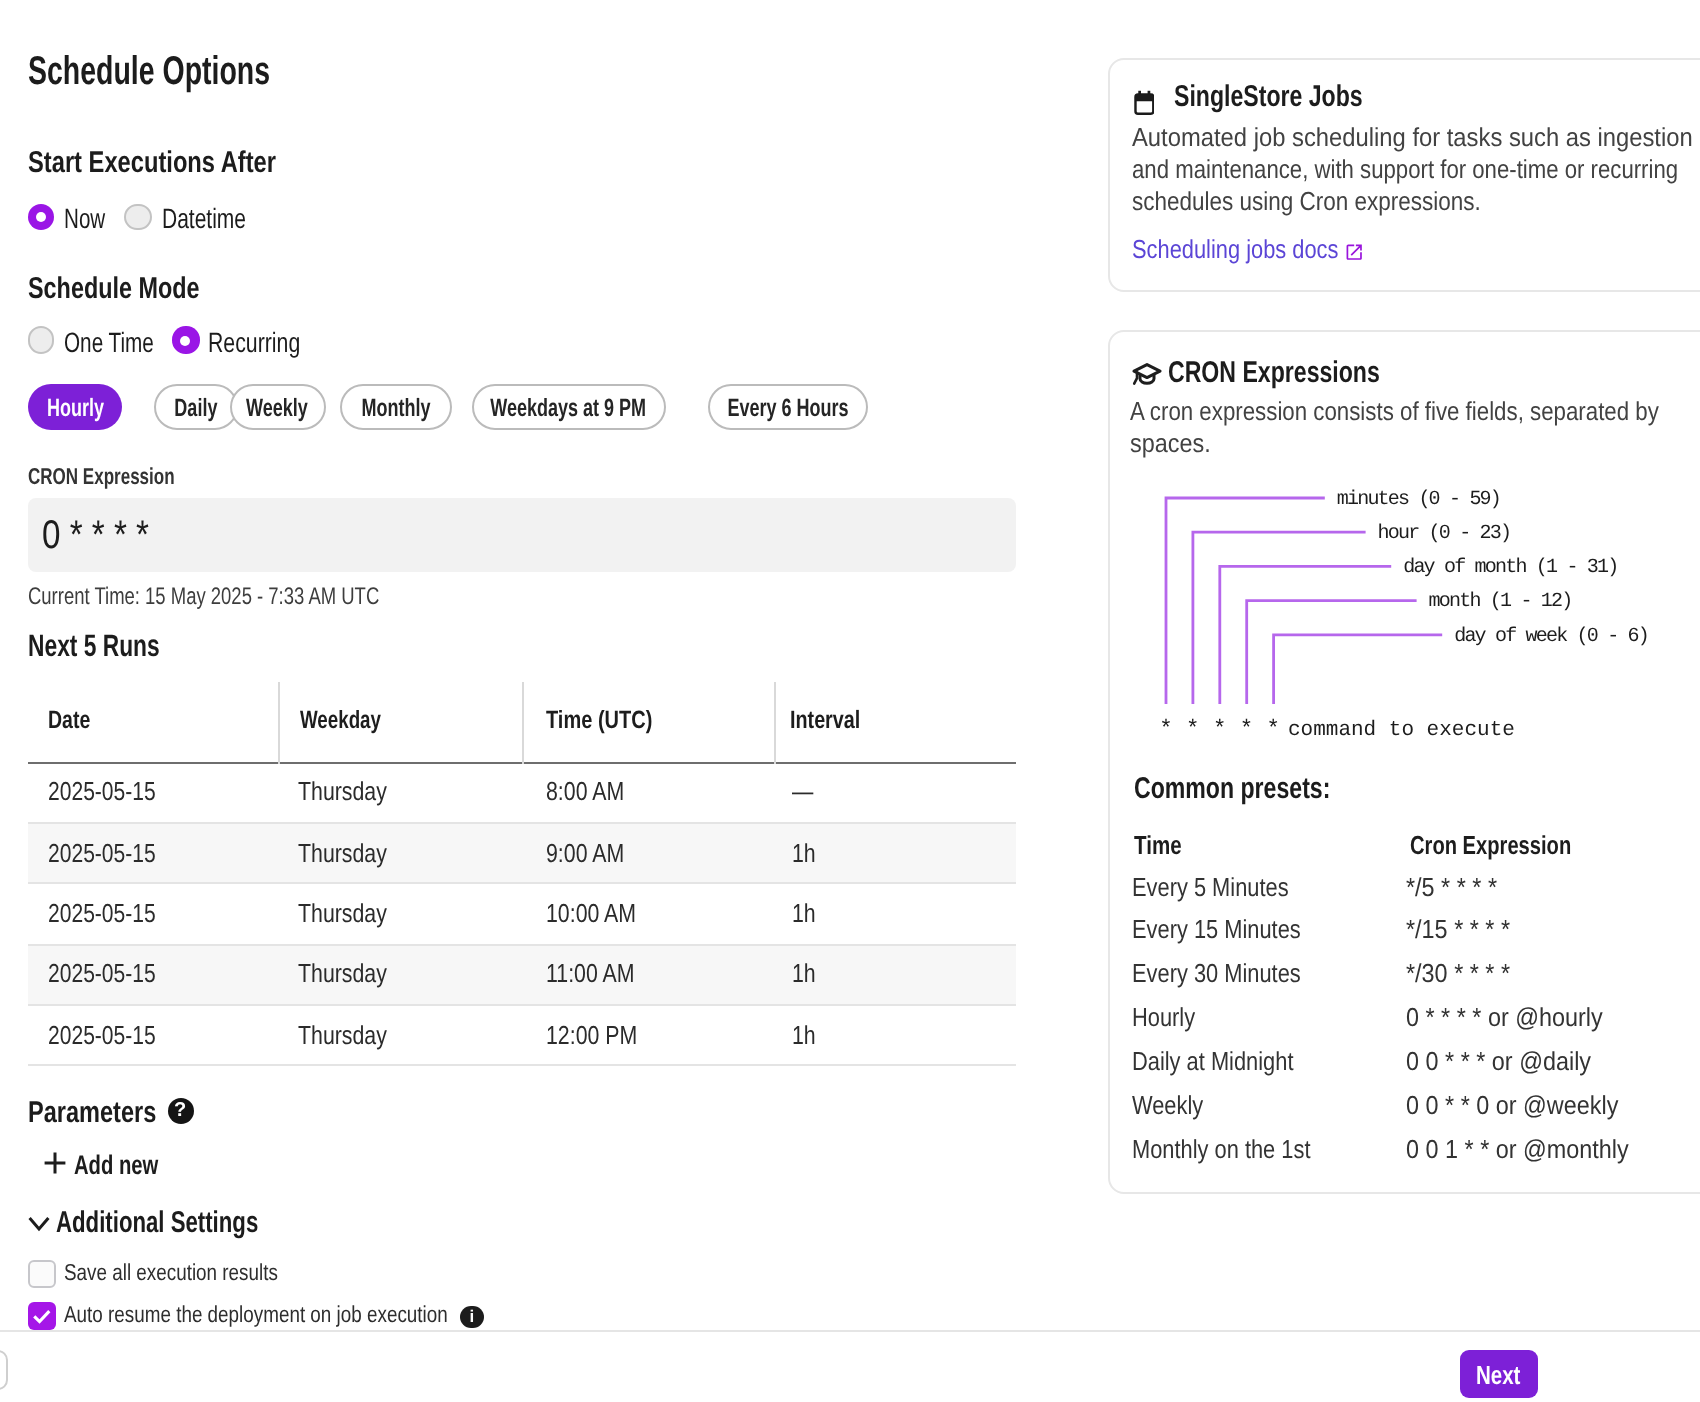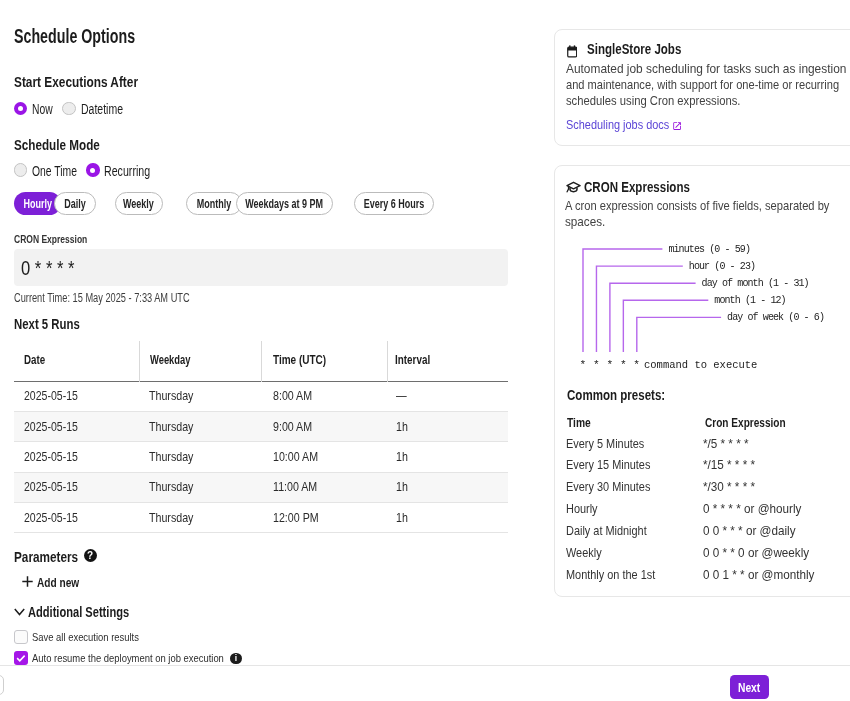--- a/index.html
+++ b/index.html
@@ -27,27 +27,27 @@
 <div class="radio off" style="left:62.2px;top:101.8px"></div>
 <div class="t" style="left:81.2px;top:102.06px;font-size:14px;font-weight:400;color:#1c1c1c;transform:scaleX(0.75);">Datetime</div>
 <div class="t" style="left:14.1px;top:136.94px;font-size:15px;font-weight:700;color:#1c1c1c;transform:scaleX(0.78);">Schedule Mode</div>
 <div class="radio off" style="left:13.5px;top:163.3px"></div>
 <div class="t" style="left:31.5px;top:163.55px;font-size:14px;font-weight:400;color:#1c1c1c;transform:scaleX(0.74);">One Time</div>
 <div class="radio on" style="left:86px;top:163.3px"></div>
 <div class="t" style="left:104px;top:163.55px;font-size:14px;font-weight:400;color:#1c1c1c;transform:scaleX(0.76);">Recurring</div>
 <div class="chip sel" style="left:14px;width:47px">
       <span>Hourly</span>
     </div>
-<div class="chip" style="left:54px;width:41.7px">
+<div class="chip" style="left:77px;width:41.7px">
       <span>Daily</span>
     </div>
 <div class="chip" style="left:114.9px;width:47.7px">
       <span>Weekly</span>
     </div>
-<div class="chip" style="left:186px;width:56px">
+<div class="chip" style="left:170px;width:56px">
       <span>Monthly</span>
     </div>
 <div class="chip" style="left:235.8px;width:97.1px">
       <span>Weekdays at 9 PM</span>
     </div>
 <div class="chip" style="left:354px;width:79.7px">
       <span>Every 6 Hours</span>
     </div>
 <div class="t" style="left:14.1px;top:233.95px;font-size:11.5px;font-weight:700;color:#333;transform:scaleX(0.74);">CRON Expression</div>
 <div class="abs" style="left:14px;top:249px;width:494px;height:37px;background:#f2f2f2;border-radius:4px"></div>

